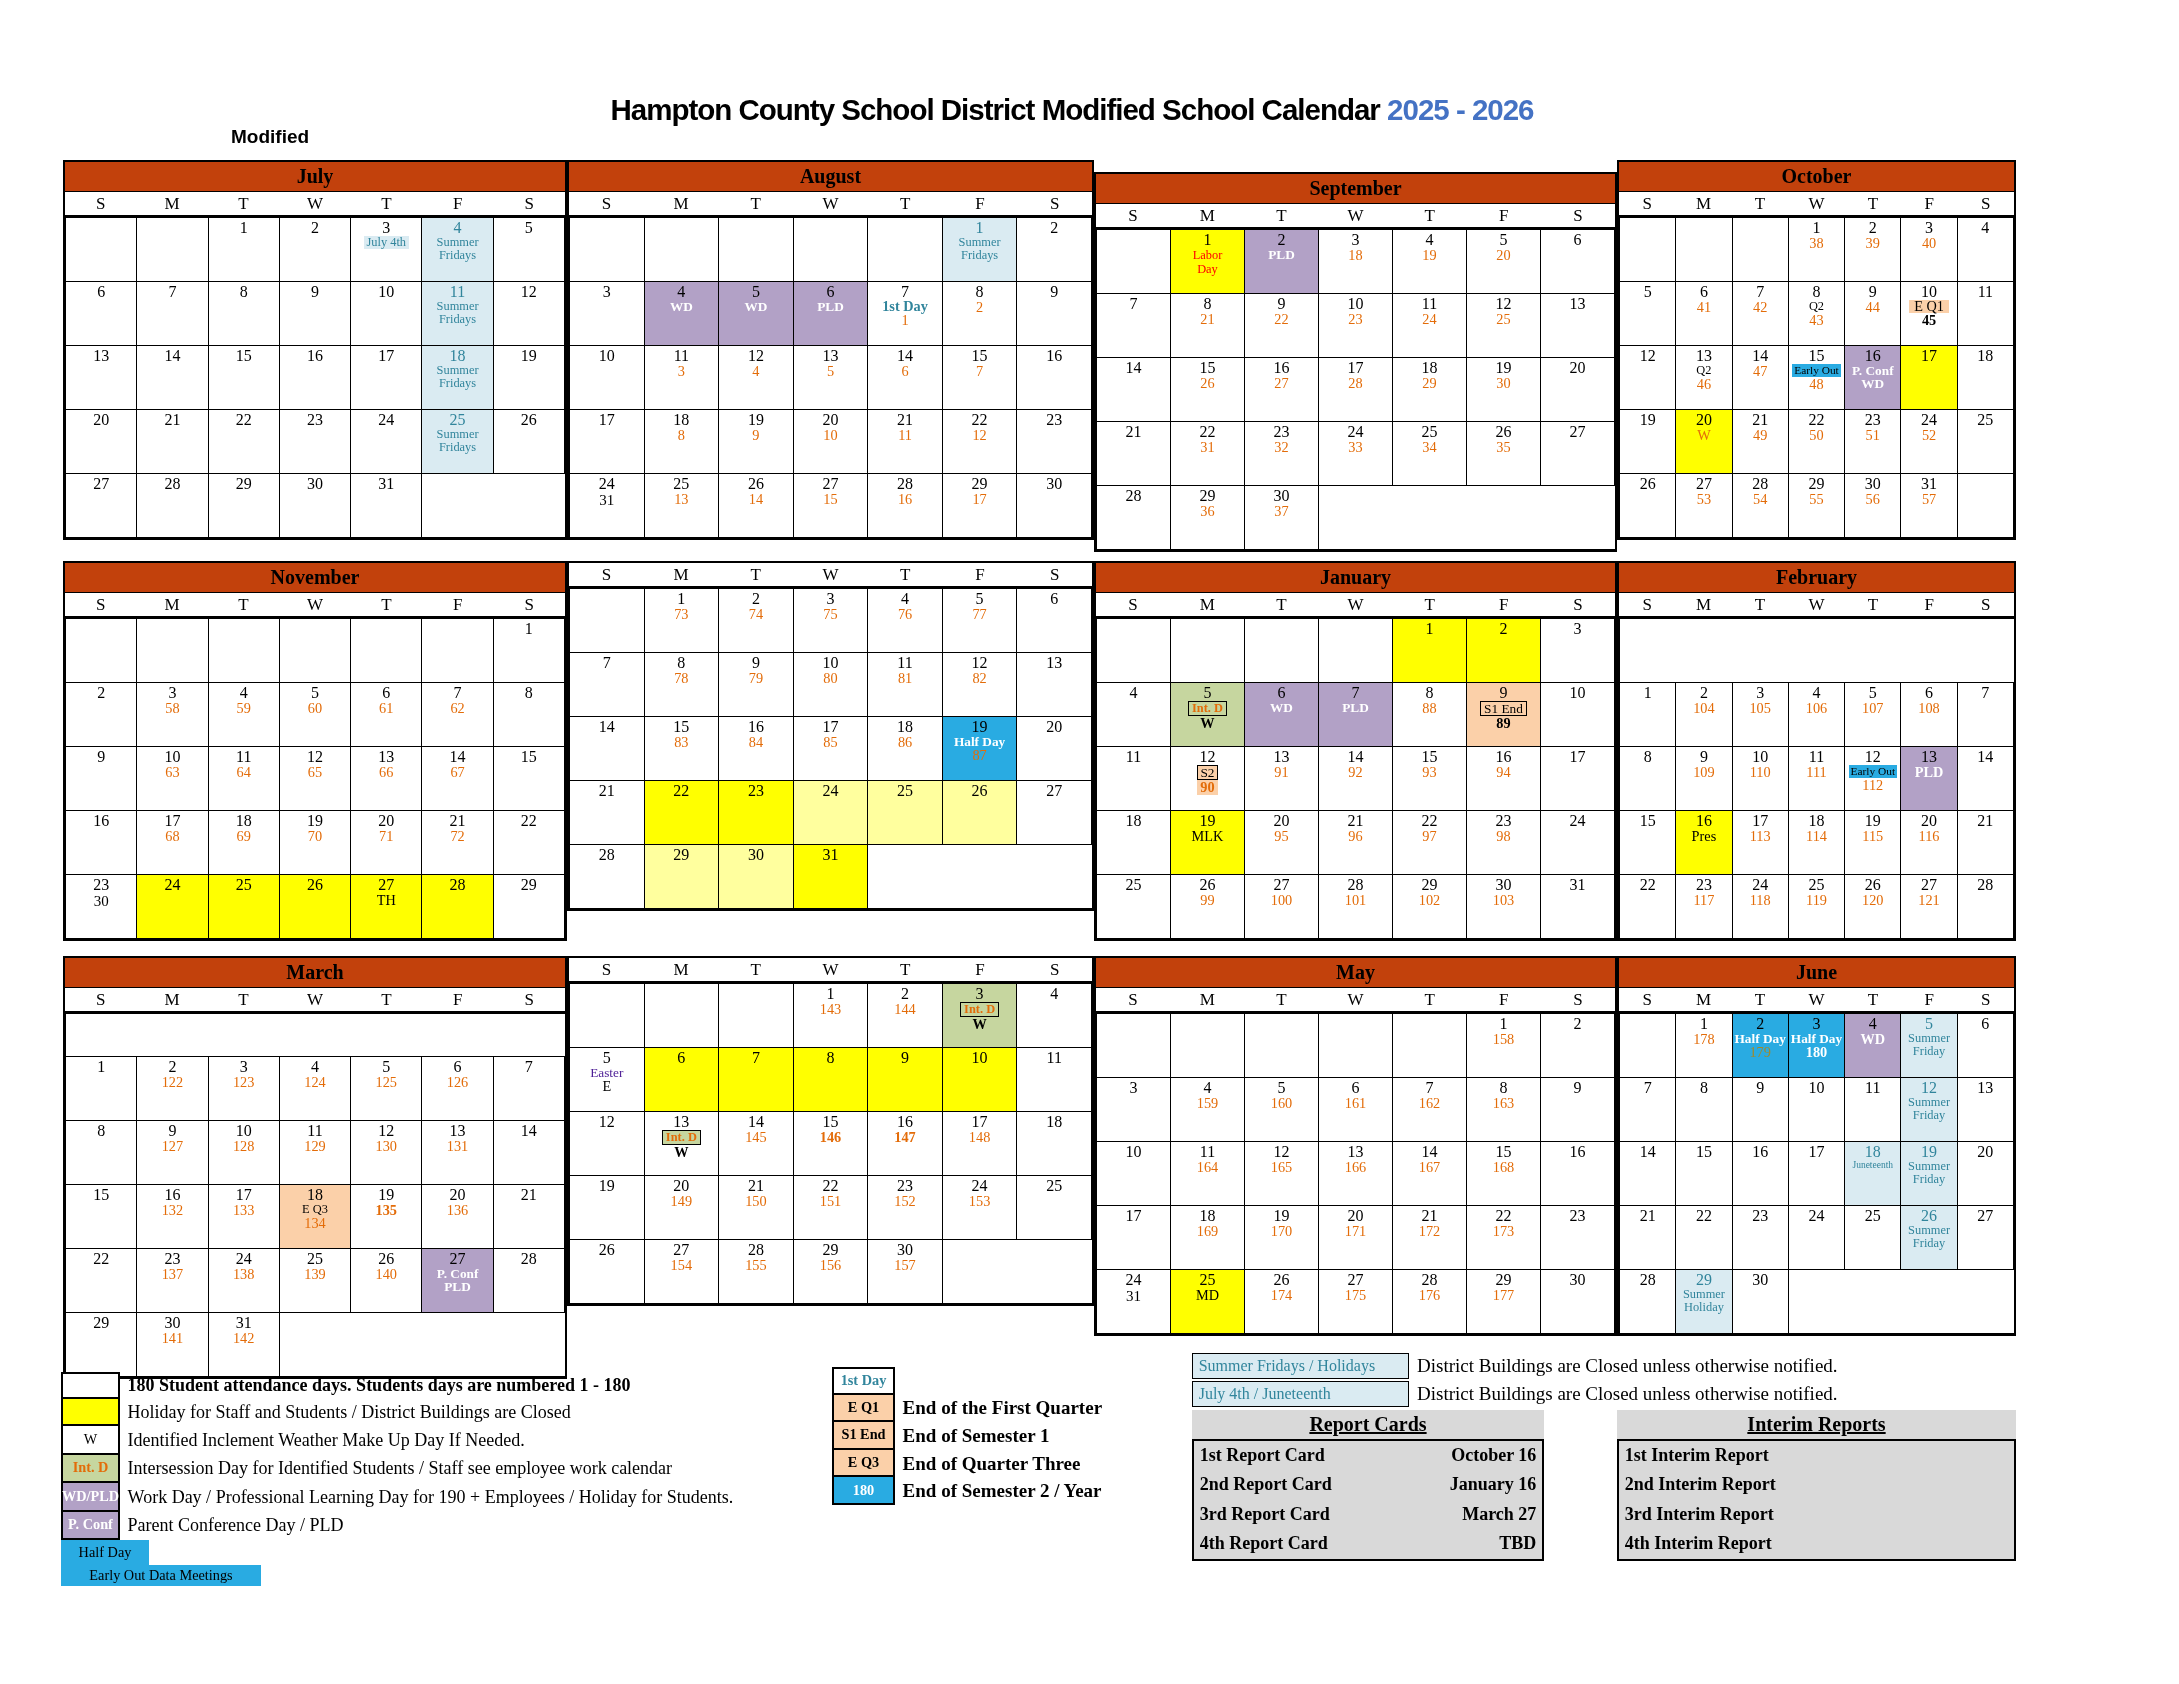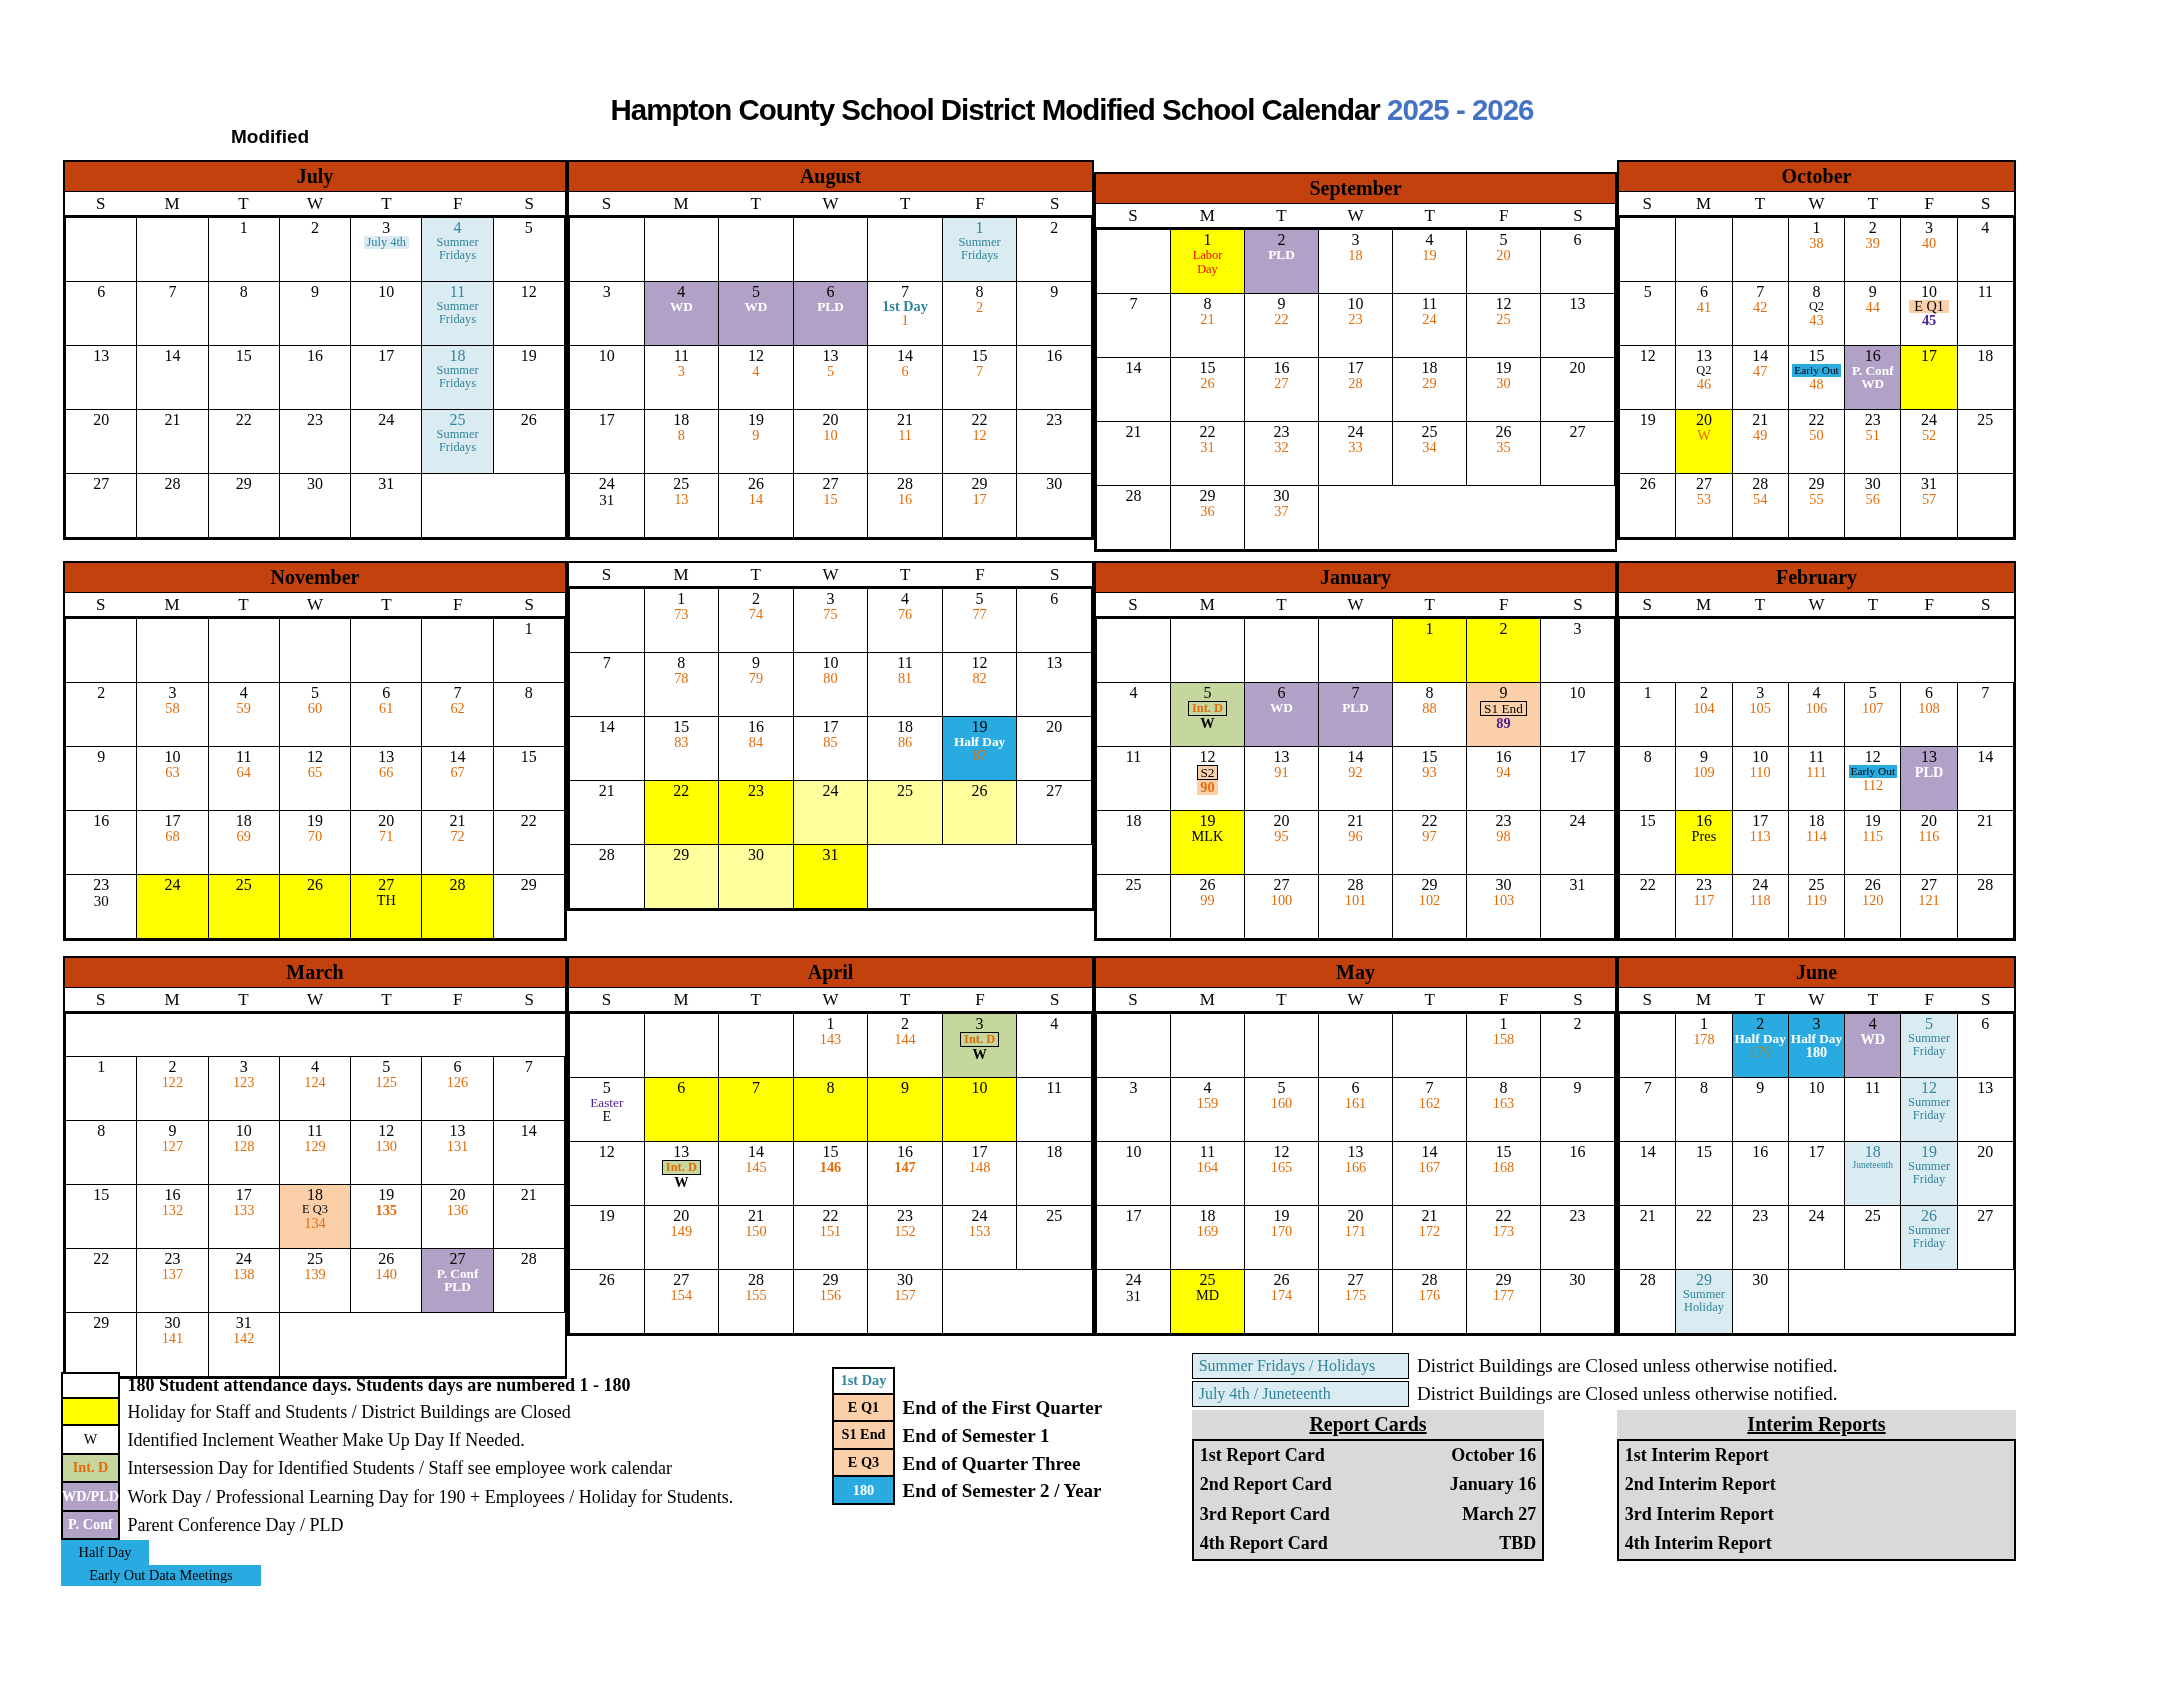--- a/index.html
+++ b/index.html
@@ -42,21 +42,21 @@
   .ls-red{color:#FF0000;line-height:14.3px}
   .ls-white{color:#fff;font-weight:bold;font-size:13.3px}
   .ls-intd{color:#E36C09;font-weight:bold;background:#C6D69F;border:1.9px solid #000;padding:0 2.9px}
   .ls-peach{background:#FBD0A9;padding:0 4.8px;font-size:14.3px}
   .ls-peachbox{background:#FBD0A9;border:1.9px solid #000;padding:0 2.9px;font-size:13.3px}
   .ls-eo{background:#29ABE2;padding:0 1.9px;font-size:11.4px}
   .ls-lbpatch{background:#DAEBF2;color:#31859C;padding:0 2.9px}
   .ls-easter{color:#4c1d95;font-weight:normal;font-size:13.3px}
 
   
-  .ns-red{color:#4c1d95;font-weight:bold}
+  .ns-red{color:#000000;font-weight:bold}
   .ns-wb{color:#fff;font-weight:bold}
   .ns-olive{color:#A08A2D}
   .ns-bk{color:#000}
   .ns-bkb{color:#000;font-weight:bold}
   .ns-white{color:#fff;font-weight:bold}
   .ns-tealsm{color:#31859C;font-size:9.5px;line-height:11.4px}
   .ns-orb{font-weight:bold}
   .ns-orpe{font-weight:bold;background:#FBD0A9;padding:0 3.8px}
 
   
@@ -1891,21 +1891,20 @@
                 <div class="dt">31</div>
                 <div class="num bot">142</div>
               </div>
             </td>
             <td class="merged" colspan="4"></td>
           </tr>
         </tbody>
       </table>
     </div>
     <div class="month" style="left: 567px; top: 956px; width: 527px;">
-      <div class="mtitle">April</div>
       <div class="dow">
         <span>S</span>
         <span>M</span>
         <span>T</span>
         <span>W</span>
         <span>T</span>
         <span>F</span>
         <span>S</span>
       </div>
       <table class="grid">

